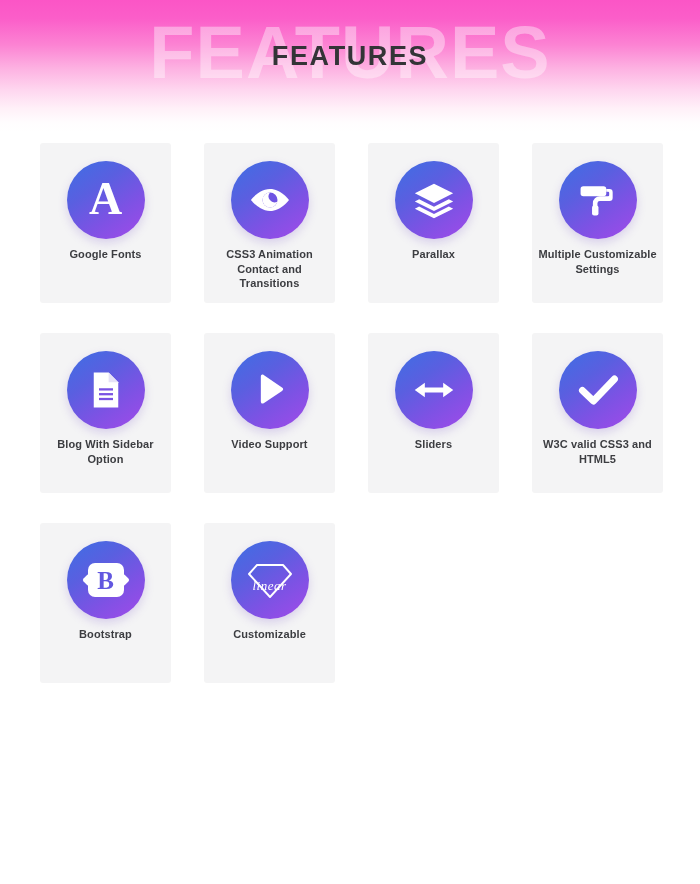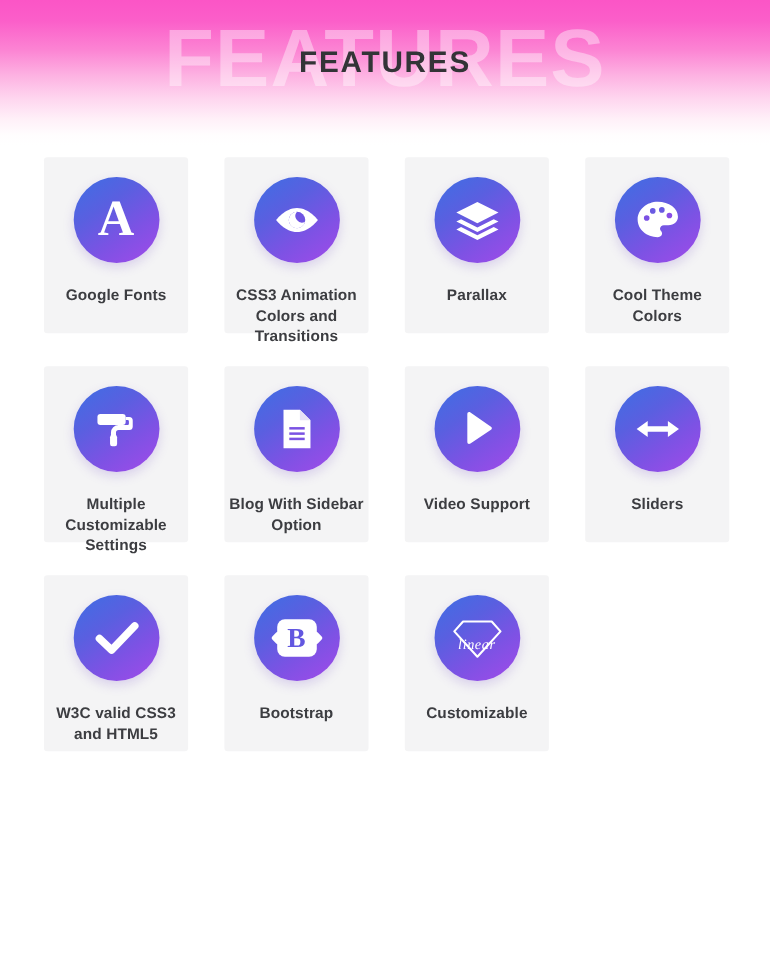--- a/index.html
+++ b/index.html
@@ -92,24 +92,24 @@
     display: flex;
     align-items: center;
     justify-content: center;
     box-shadow: 0 4px 10px rgba(120, 80, 200, 0.22);
     flex: 0 0 auto;
   }
 
   .icon-circle svg { display: block; }
 
   .card-label {
-    margin-top: 20px;
+    margin-top: 8px;
     width: 126px;
     text-align: center;
-    font-size: 14px;
+    font-size: 11px;
     font-weight: bold;
     color: #3c3d41;
     line-height: 1.33;
     letter-spacing: 0.1px;
   }
 
   
   .glyph-A {
     font-family: "Liberation Serif", serif;
     font-size: 46px;
@@ -186,49 +186,37 @@
   </div>
 
   <div class="feature-card">
     <div class="icon-circle">
       <svg width="48" height="48" viewBox="0 0 48 48">
         <path d="M24 13C13 13 5 24 5 24s8 11 19 11 19-11 19-11-8-11-19-11z" fill="#fff"></path>
         <circle cx="24" cy="24" r="7.5" fill="#6f54e3"></circle>
         <path d="M24 16.5a7.5 7.5 0 1 0 7.3 9.2 6 6 0 0 1-7.3-9.2z" fill="#fff"></path>
       </svg>
     </div>
-    <div class="card-label">CSS3 Animation Colors and Transitions</div>
+    <div class="card-label">CSS3 Animation Contact and Transitions</div>
   </div>
 
   <div class="feature-card">
     <div class="icon-circle">
       <svg width="46" height="46" viewBox="0 0 48 48">
         <path d="M24 7 4 17l20 10 20-10L24 7z" fill="#fff"></path>
         <path d="M24 31 8.5 23.2 4 25.5l20 10 20-10-4.5-2.3L24 31z" fill="#fff"></path>
         <path d="M24 38.5 8.5 30.7 4 33l20 10 20-10-4.5-2.3L24 38.5z" fill="#fff"></path>
       </svg>
     </div>
     <div class="card-label">Parallax</div>
   </div>
 
 
 
 
-  <div class="feature-card">
-    <div class="icon-circle">
-      <svg width="44" height="44" viewBox="0 0 48 48">
-        <path d="M24 6C13 6 4 13.8 4 23.5S13 41 24 41c2.6 0 4.2-1.6 4.2-3.6 0-1-.4-1.8-1-2.4-.6-.6-1-1.4-1-2.3 0-2 1.7-3.6 3.8-3.6h4.4C40.3 29.1 44 25.4 44 20.8 44 12.6 35 6 24 6z" fill="#fff"></path>
-        <circle cx="13" cy="22" r="2.8" fill="#7b51e4"></circle>
-        <circle cx="19" cy="15" r="2.8" fill="#6a5ae2"></circle>
-        <circle cx="28" cy="14" r="2.8" fill="#6a5ae2"></circle>
-        <circle cx="35.5" cy="19.5" r="2.8" fill="#8a4ee6"></circle>
-      </svg>
-    </div>
-    <div class="card-label">Cool Theme Colors</div>
-  </div>
 
   <div class="feature-card">
     <div class="icon-circle">
       <svg width="44" height="44" viewBox="0 0 48 48">
         <rect x="5" y="9" width="28" height="11" rx="3" fill="#fff"></rect>
         <path d="M33 12h3.5a3.5 3.5 0 0 1 3.5 3.5v6A3.5 3.5 0 0 1 36.5 25H26a2.6 2.6 0 0 0-2.6 2.6V31h-5v-3.4A7.6 7.6 0 0 1 26 20h9a1.2 1.2 0 0 0 1.2-1.2v-2.6A1.2 1.2 0 0 0 35 15h-2z" fill="#fff"></path>
         <rect x="17.5" y="30" width="7" height="11" rx="2.2" fill="#fff"></rect>
       </svg>
     </div>
     <div class="card-label">Multiple Customizable Settings</div>

